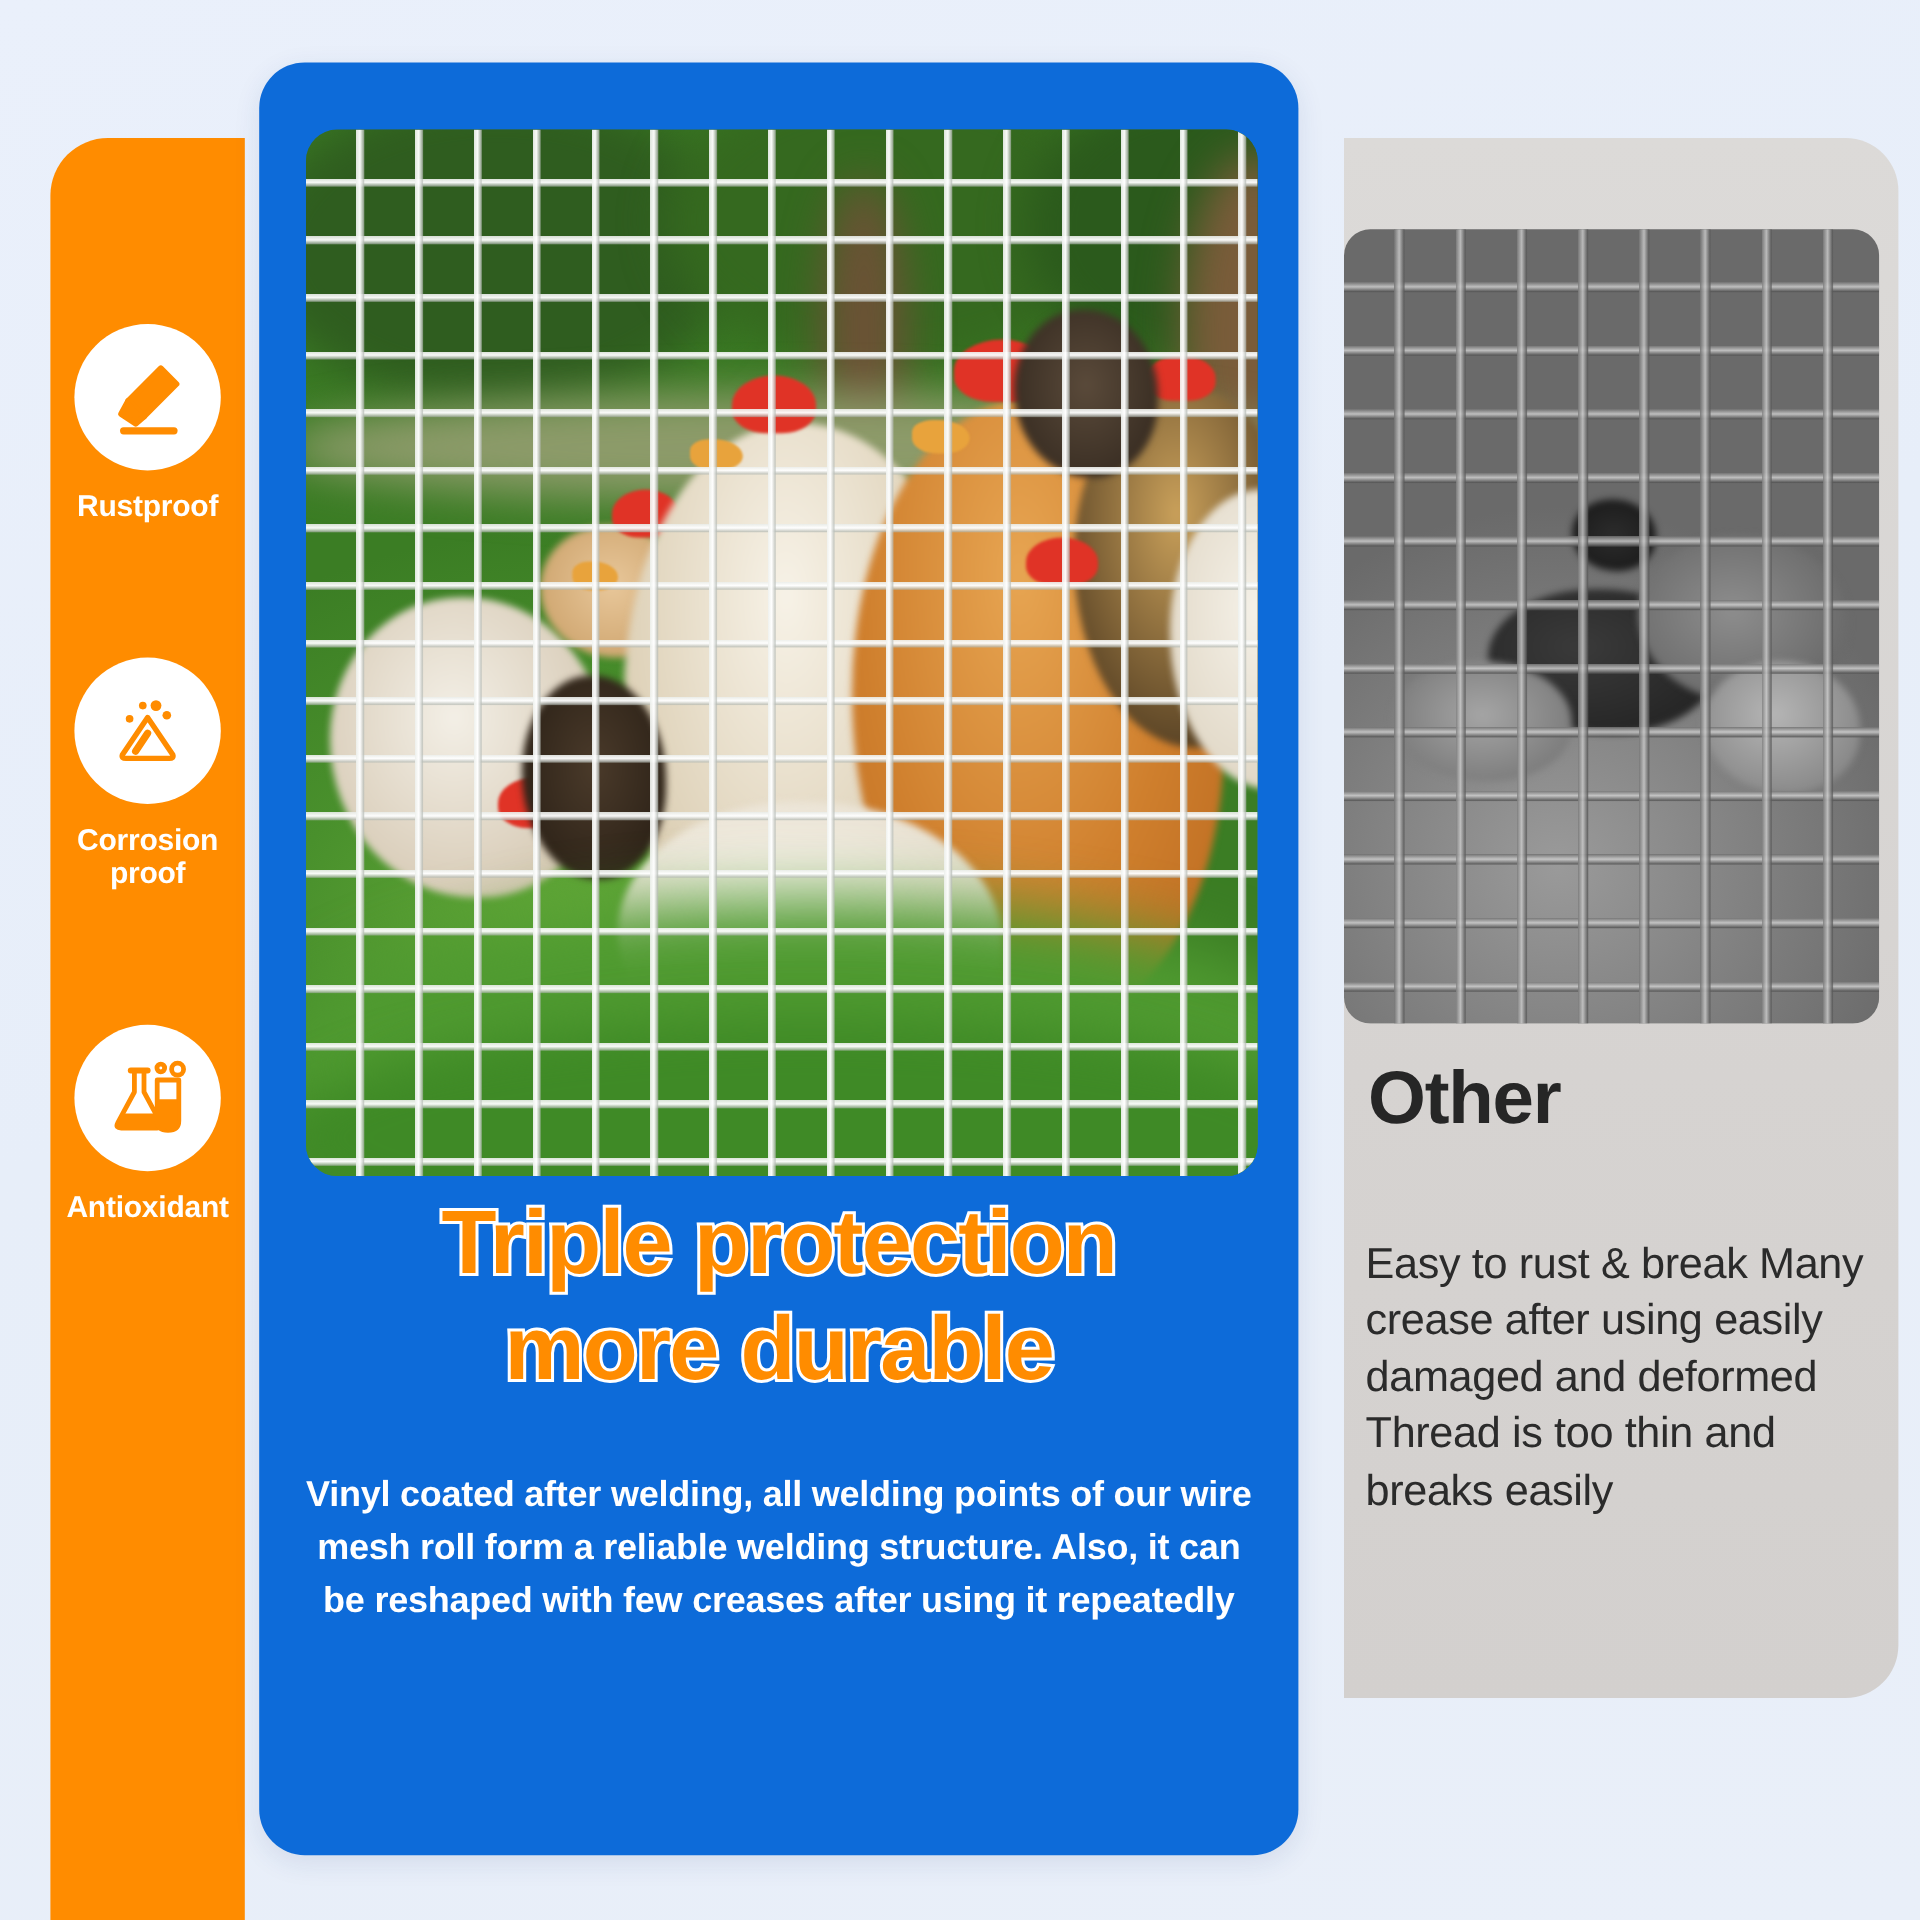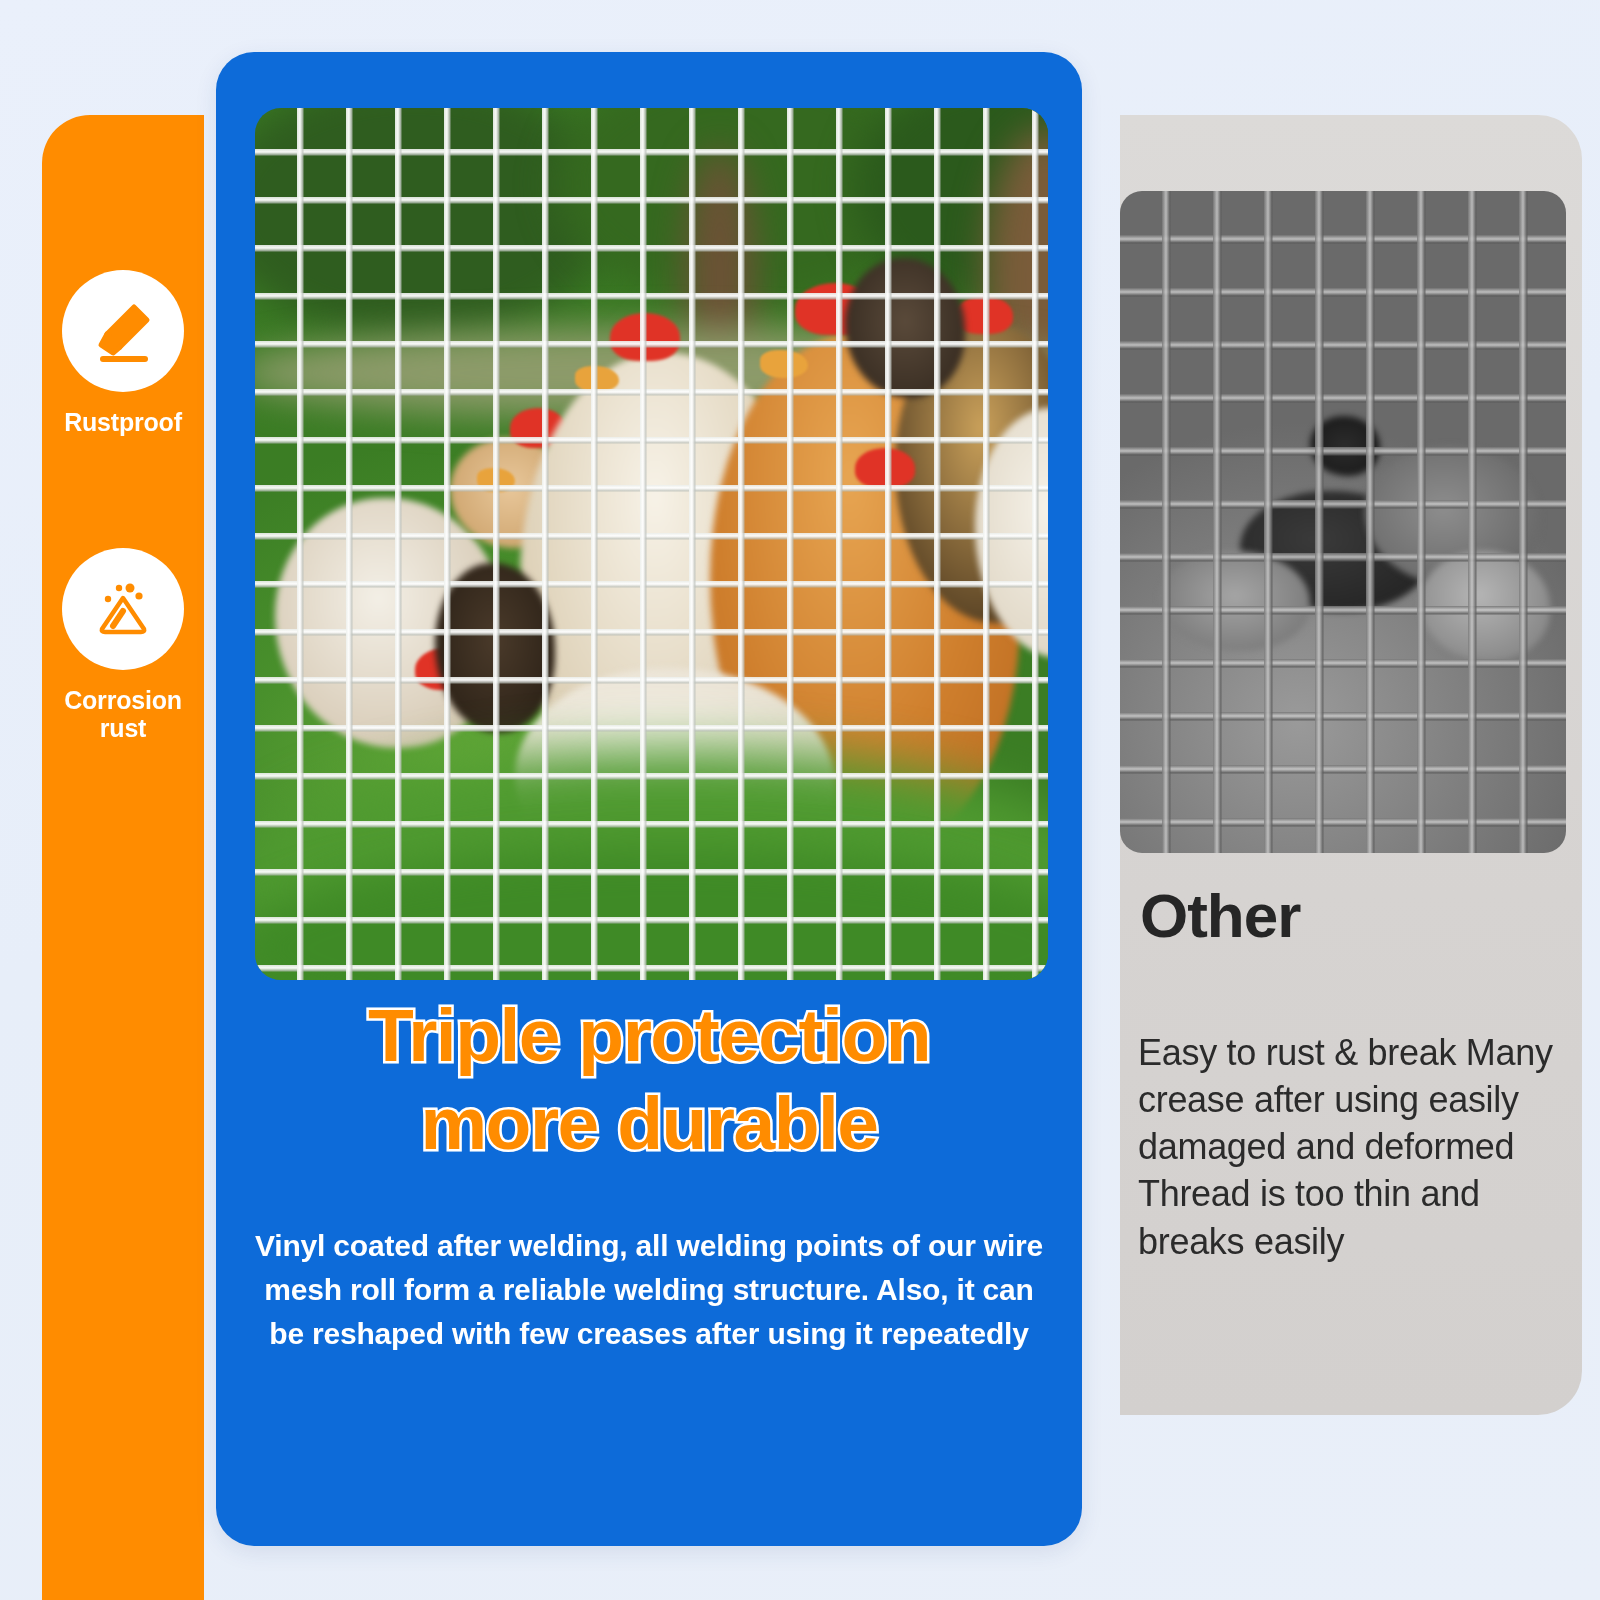--- a/index.html
+++ b/index.html
@@ -147,23 +147,39 @@
           <path d="M37 26 L58 57 Q59 60 55 60 L19 60 Q15 60 16 57 Z"></path>
           <line x1="27" y1="54" x2="37" y2="39" stroke-width="6"></line>
           <circle cx="44" cy="16" r="4.5" fill="#FF8C00" stroke="none"></circle>
           <circle cx="53" cy="24" r="3.6" fill="#FF8C00" stroke="none"></circle>
           <circle cx="33" cy="16" r="3.2" fill="#FF8C00" stroke="none"></circle>
           <circle cx="22" cy="27" r="3.2" fill="#FF8C00" stroke="none"></circle>
         </g>
       </svg>
     </div>
     <div class="feature-label">Corrosion
-rust</div>
-  </div>
-
+proof</div>
+  </div>
+
+  <div class="feature-item">
+    <div class="feature-circle">
+      <svg width="74" height="74" viewBox="0 0 74 74" aria-hidden="true">
+        <g fill="none" stroke="#FF8C00" stroke-width="4" stroke-linecap="round" stroke-linejoin="round">
+          <path d="M26 14 L26 32 L12 58 Q10 62 15 62 L45 62 Q50 62 48 58 L34 32 L34 14"></path>
+          <line x1="23" y1="14" x2="37" y2="14" stroke-width="5"></line>
+          <path d="M16 50 L45 50 L48 58 Q50 62 45 62 L15 62 Q10 62 12 58 Z" fill="#FF8C00" stroke="none"></path>
+          <path d="M45 22 L63 22 L63 56 Q63 64 54 64 Q45 64 45 56 Z"></path>
+          <path d="M46 38 L62 38 L62 56 Q62 63 54 63 Q46 63 46 56 Z" fill="#FF8C00" stroke="none"></path>
+          <circle cx="62" cy="13" r="5"></circle>
+          <circle cx="48" cy="12" r="3.2"></circle>
+        </g>
+      </svg>
+    </div>
+    <div class="feature-label">Antioxidant</div>
+  </div>
 
 
 </div>
 
 <div class="other-panel">
 
   <div class="photo-other">
     <div class="bird" style="left:120px;top:300px;width:190px;height:120px;background:radial-gradient(ellipse at 40% 40%,#3a3a3a,#1f1f1f);"></div>
     <div class="bird" style="left:245px;top:255px;width:175px;height:140px;background:radial-gradient(ellipse at 45% 45%,#8d8d8d,#5d5d5d);"></div>
     <div class="bird" style="left:40px;top:360px;width:150px;height:100px;background:radial-gradient(ellipse at 50% 45%,#a5a5a5,#6e6e6e);"></div>

